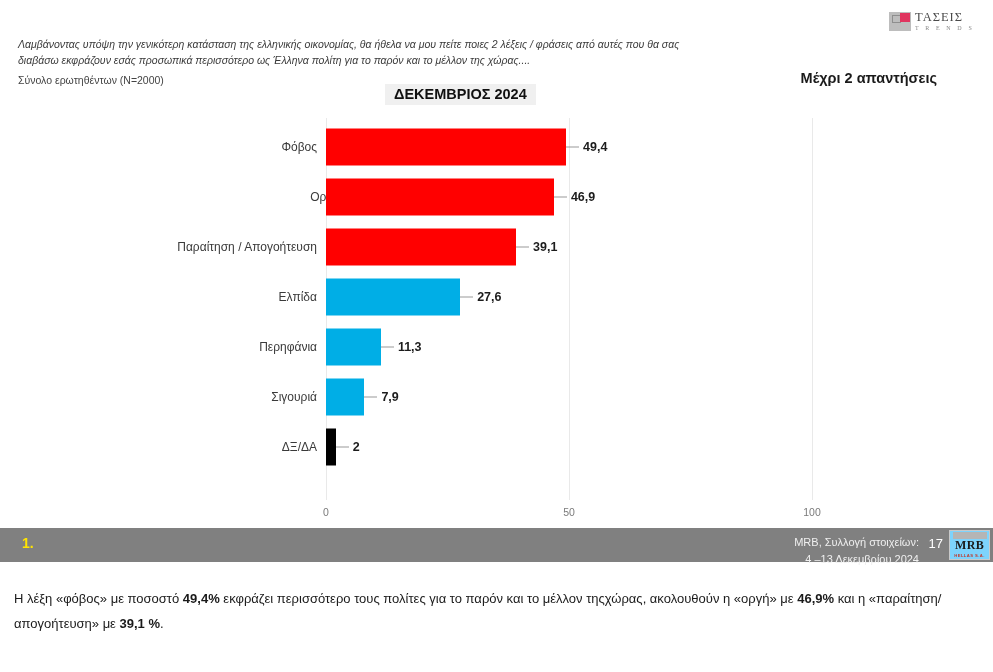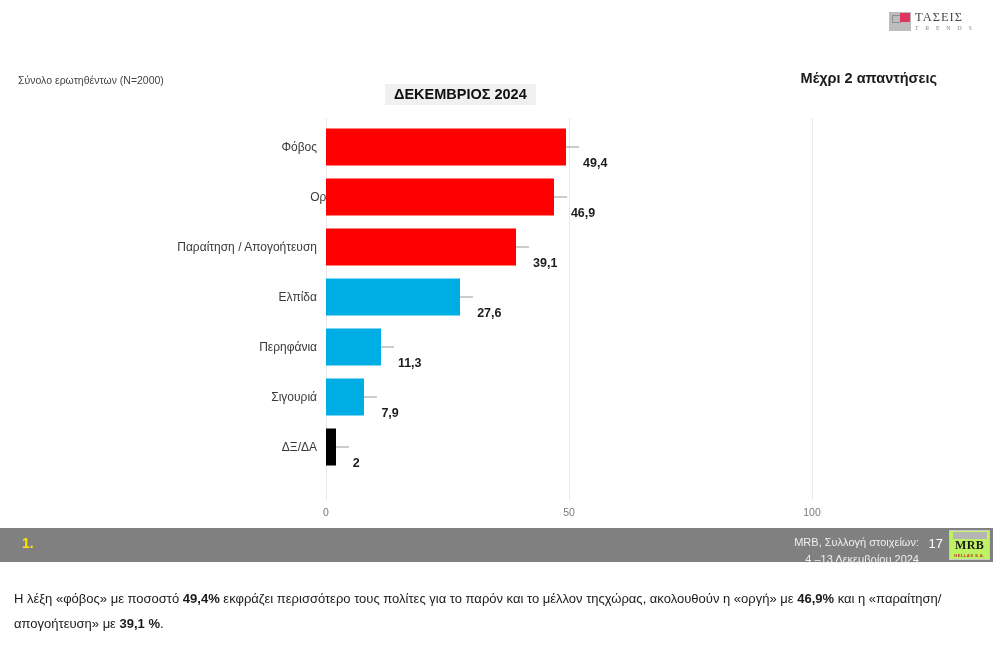--- a/index.html
+++ b/index.html
@@ -197,21 +197,20 @@
     transform: translateY(-50%);
   }
   .val-label {
     position: absolute;
     top: 50%;
     transform: translateY(-50%);
     font-size: 12.5px;
     font-weight: bold;
     color: #1c1c1c;
     white-space: nowrap;
-    margin-top: 16px;
   }
 
   
   #footer {
     position: absolute;
     left: 0;
     top: 528px;
     width: 993px;
     height: 34px;
     background: #808080;
@@ -239,21 +238,21 @@
     top: 8px;
     font-size: 13px;
     color: #ffffff;
   }
   #mrb-logo {
     position: absolute;
     right: 3px;
     top: 2px;
     width: 41px;
     height: 30px;
-    background: #bef264;
+    background: #7dd3fc;
     border: 1px solid #c9c9c9;
     box-sizing: border-box;
     display: flex;
     flex-direction: column;
     align-items: center;
     justify-content: flex-start;
     padding-top: 1px;
   }
   #mrb-logo .bar-top {
     width: 34px;
@@ -286,20 +285,21 @@
     color: #1a1a1a;
   }
   #commentary b { font-weight: bold; }
 </style>
 </head>
 <body>
 
 <div id="slide">
 
 
+  <div id="header-sub">Λαμβάνοντας υπόψη την γενικότερη κατάσταση της ελληνικής οικονομίας, θα ήθελα να μου πείτε ποιες 2  λέξεις / φράσεις από αυτές που θα σας διαβάσω εκφράζουν εσάς προσωπικά περισσότερο ως Έλληνα πολίτη για το παρόν και το μέλλον της χώρας....</div>
 
   <div id="header-base">Σύνολο ερωτηθέντων (Ν=2000)</div>
 
   <div id="max-answers">Μέχρι 2 απαντήσεις</div>
 
   <div id="trends-logo">
     <span class="mark"></span>
     <span class="words">
       <span class="w1">ΤΑΣΕΙΣ</span>
       <span class="w2">T R E N D S</span>

